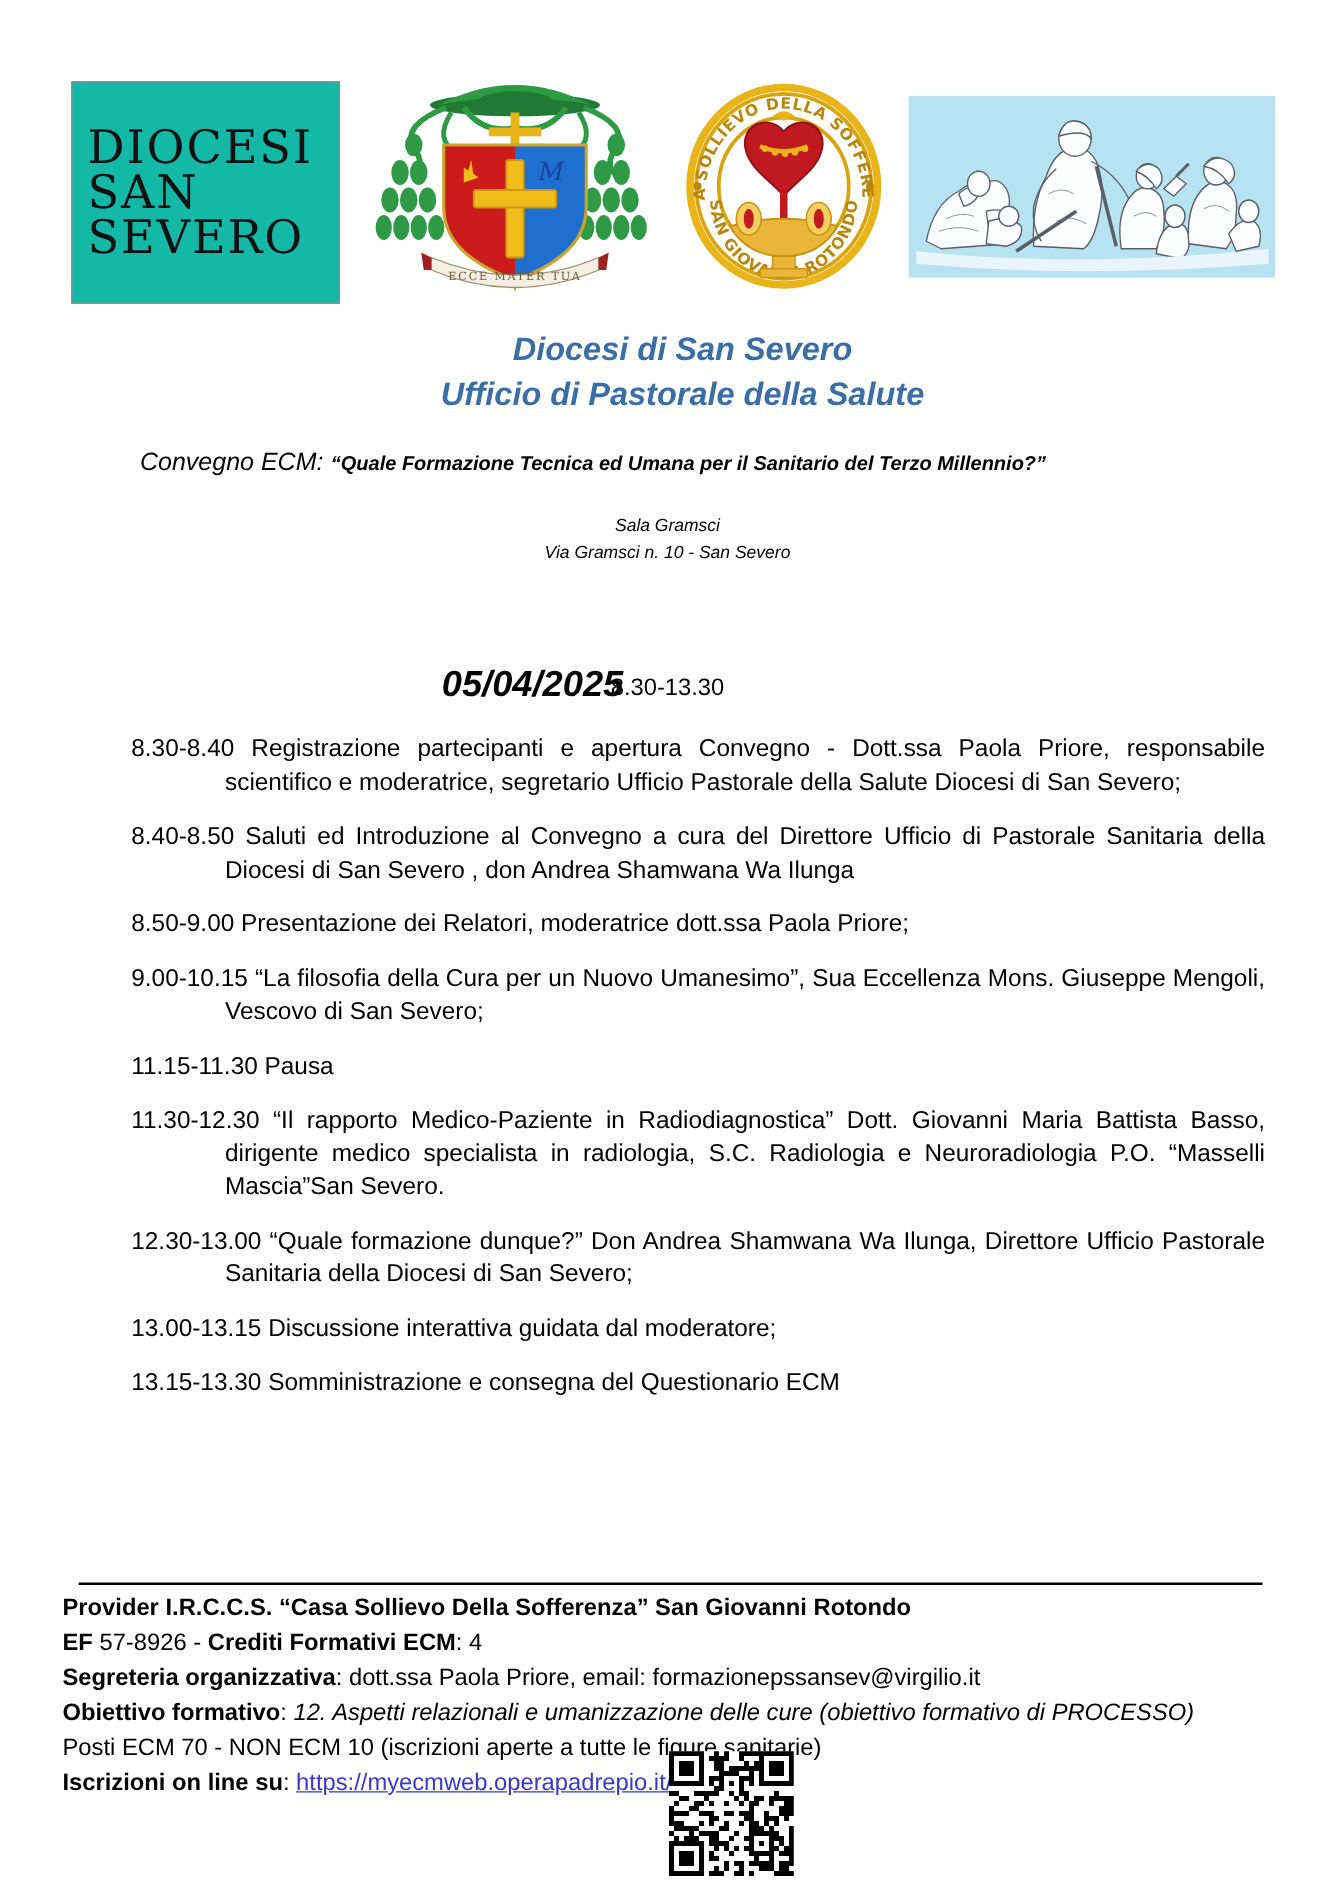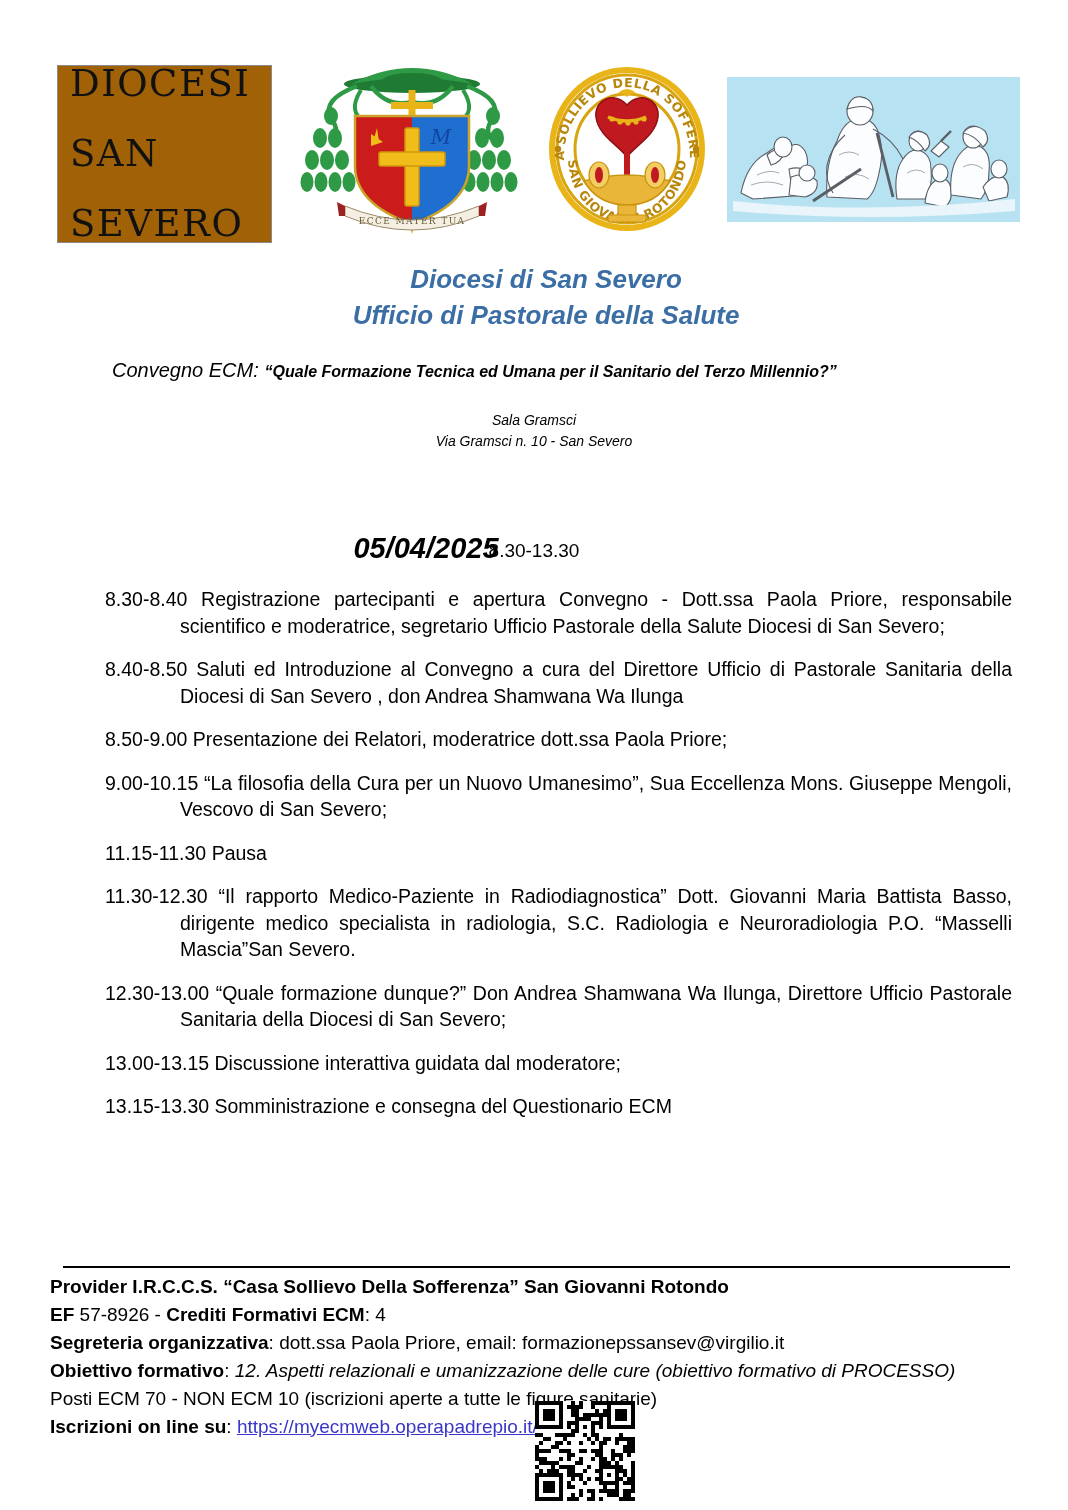--- a/index.html
+++ b/index.html
@@ -34,26 +34,26 @@
     height: 180px;
   }
 
   
   .logo-diocesi {
     position: absolute;
     left: 57px;
     top: 9px;
     width: 215px;
     height: 178px;
-    background: #a16207;
+    background: #14b8a6;
     border: 1px solid #8a8a8a;
     box-sizing: border-box;
     display: flex;
     flex-direction: column;
-    justify-content: space-between;
+    justify-content: center;
     align-items: flex-start;
     padding-left: 12px;
   }
   .logo-diocesi span {
     font-family: "DejaVu Serif", serif;
     font-weight: 400;
     color: #111;
     line-height: 0.98;
     letter-spacing: 1.5px;
     display: block;

